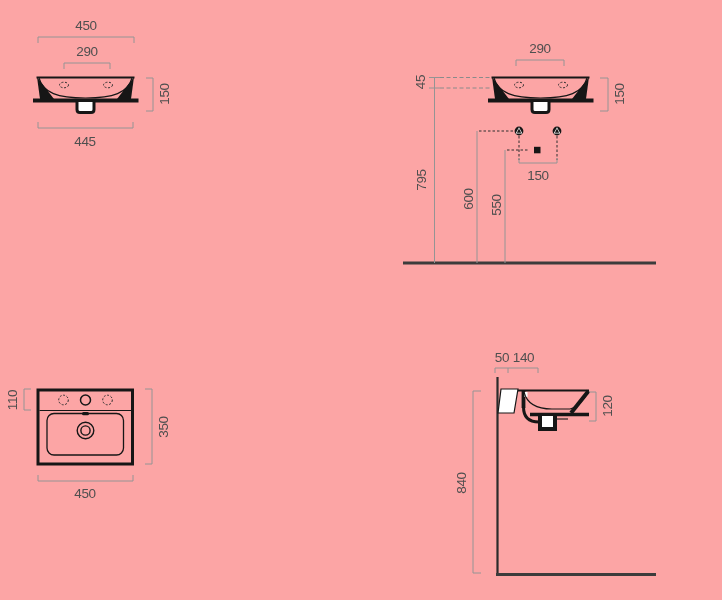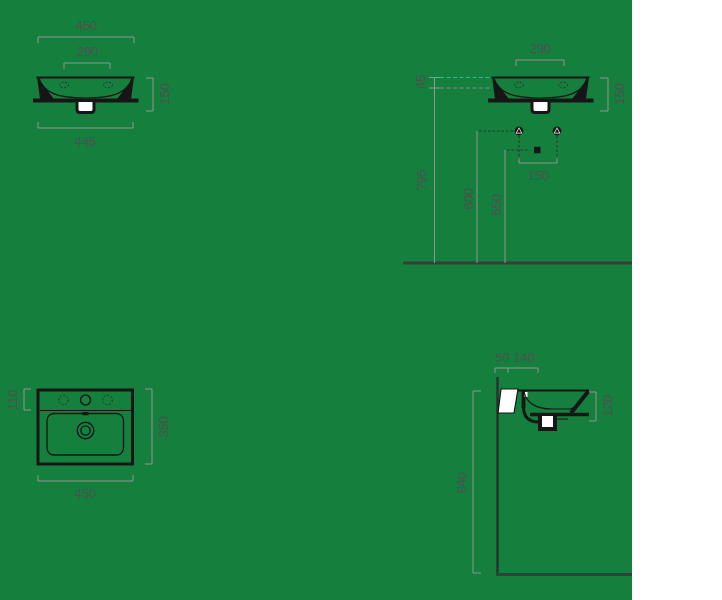--- a/index.html
+++ b/index.html
@@ -1,16 +1,16 @@
 <!DOCTYPE html>
 <html><head>
 <meta charset="utf-8">
 <style>
   html,body{margin:0;padding:0;background:#ffffff;}
-  .canvas{position:relative;width:632px;height:600px;background:#15803d;overflow:hidden;}
+  .canvas{position:relative;width:722px;height:600px;background:#fca5a5;overflow:hidden;}
   svg{display:block;}
   svg text{font-family:"Liberation Sans","DejaVu Sans",sans-serif;font-size:13.5px;fill:#4f4f4f;text-anchor:middle;letter-spacing:-0.3px;}
   .o{stroke:#161616;fill:none;stroke-linecap:butt;}
   .of{fill:#161616;stroke:none;}
   .dim{stroke:#949494;fill:none;stroke-width:1;}
   .dash{stroke:#8a8a8a;fill:none;stroke-width:1;stroke-dasharray:4 2.5;}
   .dashd{stroke:#2f2f2f;fill:none;stroke-width:1;stroke-dasharray:2.5 2;}
   .hole{stroke:#2f2f2f;fill:none;stroke-width:1;stroke-dasharray:2 1.6;}
   .floor{stroke:#3c3c3c;fill:none;stroke-width:3;}
   .wall{stroke:#2b2b2b;fill:none;stroke-width:2.2;}

